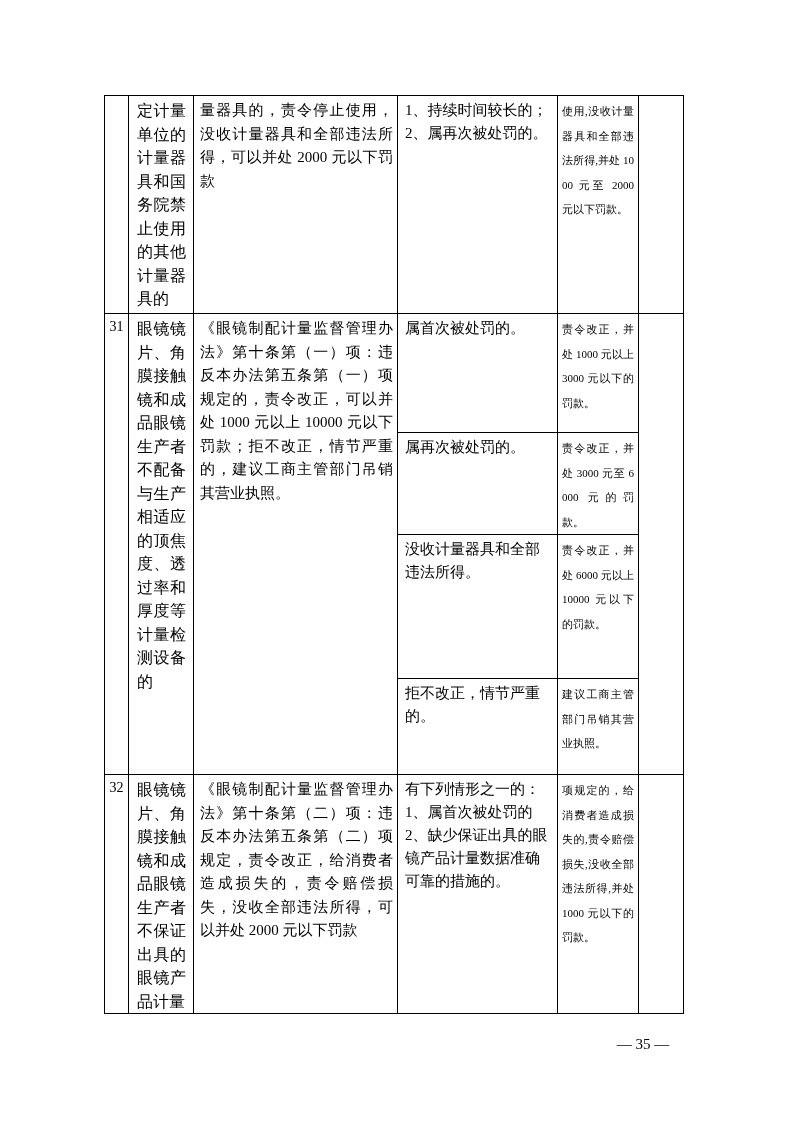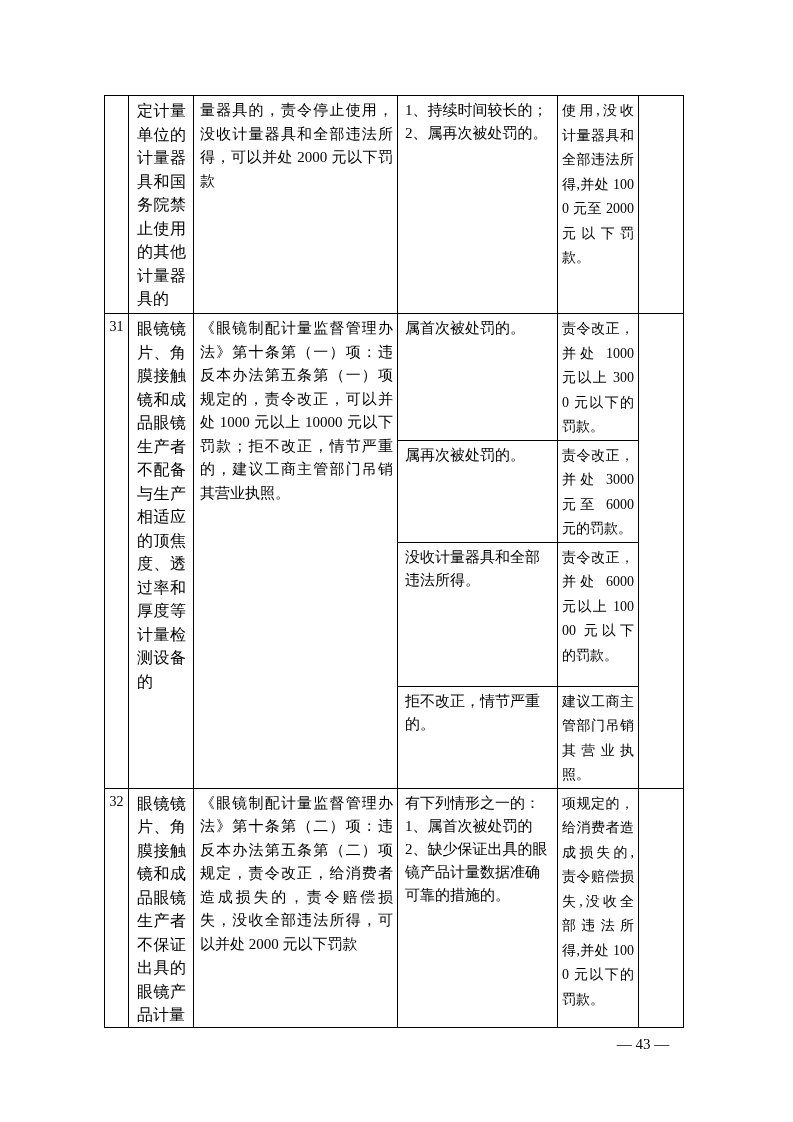--- a/index.html
+++ b/index.html
@@ -63,21 +63,21 @@
   }
   td.cell-circumstance {
     padding: 3px 6px 0 7px;
     font-size: 15px;
     line-height: 23px;
     white-space: pre-line;
     word-break: break-all;
   }
   td.cell-penalty {
     padding: 3px 4px 0 4px;
-    font-size: 14px;
+    font-size: 11px;
     line-height: 24.5px;
     text-align: justify;
     text-align-last: left;
     word-break: break-all;
   }
   td.cell-note { padding: 3px; }
 
   tr.row-a    { height: 218px; }
   tr.row-31a  { height: 119px; }
   tr.row-31b  { height: 99px; }
@@ -149,15 +149,15 @@
         <td class="cell-basis">《眼镜制配计量监督管理办法》第十条第（二）项：违反本办法第五条第（二）项规定，责令改正，给消费者造成损失的，责令赔偿损失，没收全部违法所得，可以并处 2000 元以下罚款</td>
         <td class="cell-circumstance">有下列情形之一的：
 1、属首次被处罚的
 2、缺少保证出具的眼镜产品计量数据准确可靠的措施的。</td>
         <td class="cell-penalty">项规定的，给消费者造成损失的,责令赔偿损失,没收全部违法所得,并处 1000 元以下的罚款。</td>
         <td class="cell-note"></td>
       </tr>
     </tbody>
   </table>
 
-  <div class="page-number">— 43 —</div>
+  <div class="page-number">— 35 —</div>
 
 </div>
 
 </body></html>

